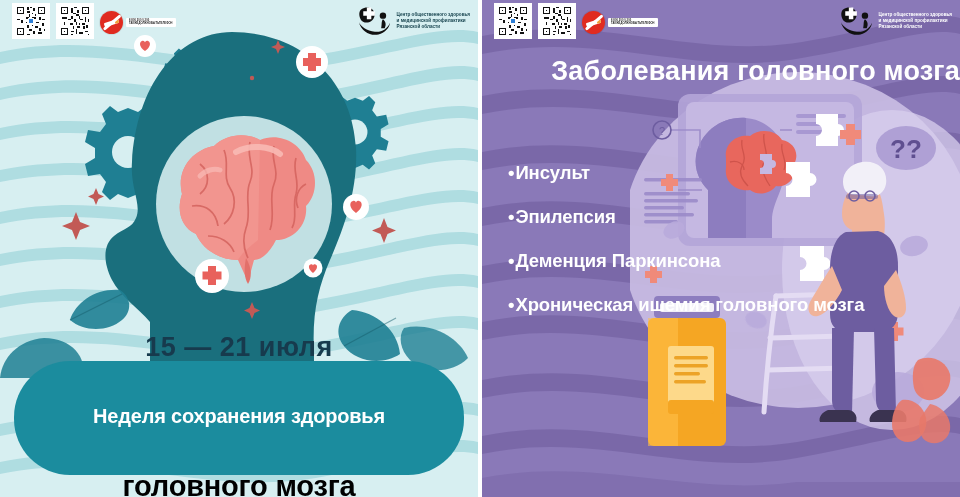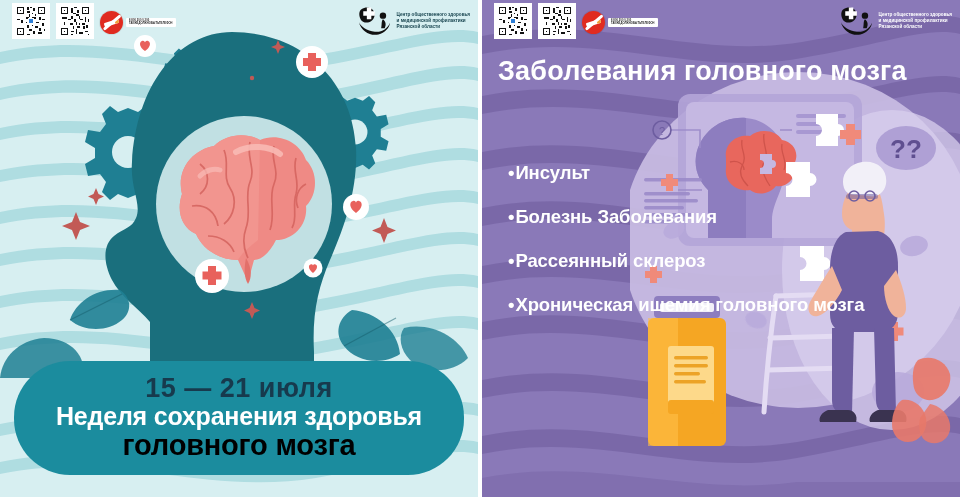--- a/index.html
+++ b/index.html
@@ -47,30 +47,30 @@
   .panel-left .org-text div{color:#123f4a;}
   .panel-right .org-text div{color:#ffffff;}
 
   
   .illo-left{position:absolute;left:0;top:22px;width:478px;height:360px;z-index:5;}
   .illo-left svg{display:block;}
 
   
   .banner{position:absolute;left:14px;right:14px;bottom:22px;height:114px;
           background:#1b8c9e;border-radius:56px;z-index:14;
-          display:flex;flex-direction:column;align-items:center;justify-content:center;}
+          display:flex;flex-direction:column;align-items:center;justify-content:center;gap:44px;}
   .banner-dates{font-size:27px;font-weight:bold;color:#173a4d;letter-spacing:.5px;
                 margin-bottom:1px;line-height:1;}
-  .banner-t1{font-size:25px;font-weight:bold;color:#ffffff;line-height:1.06;
+  .banner-t1{font-size:20px;font-weight:bold;color:#ffffff;line-height:1.06;
              letter-spacing:-.2px;white-space:nowrap;}
   .banner-t2{font-size:29px;font-weight:bold;color:#000000;line-height:1.06;
              letter-spacing:-.2px;white-space:nowrap;}
 
   
-  .r-title{position:absolute;left:0;right:0;top:56px;text-align:left;z-index:22;
+  .r-title{position:absolute;left:0;right:0;top:56px;text-align:right;z-index:22;
            font-size:27px;font-weight:bold;color:#ffffff;letter-spacing:.2px;
            white-space:nowrap;padding-left:16px;}
   .r-list{position:absolute;left:26px;top:164px;z-index:22;}
   .r-item{font-size:18.5px;font-weight:bold;color:#ffffff;line-height:1;
           margin-bottom:25.5px;white-space:nowrap;letter-spacing:-.1px;}
   .r-item .bullet{margin-right:1px;}
 
   .illo-right{position:absolute;right:0;top:70px;width:330px;height:400px;z-index:10;}
   .illo-right svg{display:block;}
 </style>
@@ -458,24 +458,24 @@
       </svg>
     </div>
 
     <div class="r-title">Заболевания головного мозга</div>
 
     <div class="r-list">
       <div class="r-item">
         <span class="bullet">•</span><span>Инсульт</span>
       </div>
       <div class="r-item">
-        <span class="bullet">•</span><span>Болезнь Заболевания</span>
+        <span class="bullet">•</span><span>Эпилепсия</span>
       </div>
       <div class="r-item">
-        <span class="bullet">•</span><span>Рассеянный склероз</span>
+        <span class="bullet">•</span><span>Деменция Паркинсона</span>
       </div>
       <div class="r-item">
         <span class="bullet">•</span><span>Хроническая ишемия головного мозга</span>
       </div>
     </div>
 
     <div class="hdr">
       <div class="qr qr1">
         <svg viewBox="0 0 21 21" width="34" height="32" shape-rendering="crispEdges">
           <rect width="21" height="21" fill="#fff"></rect>

